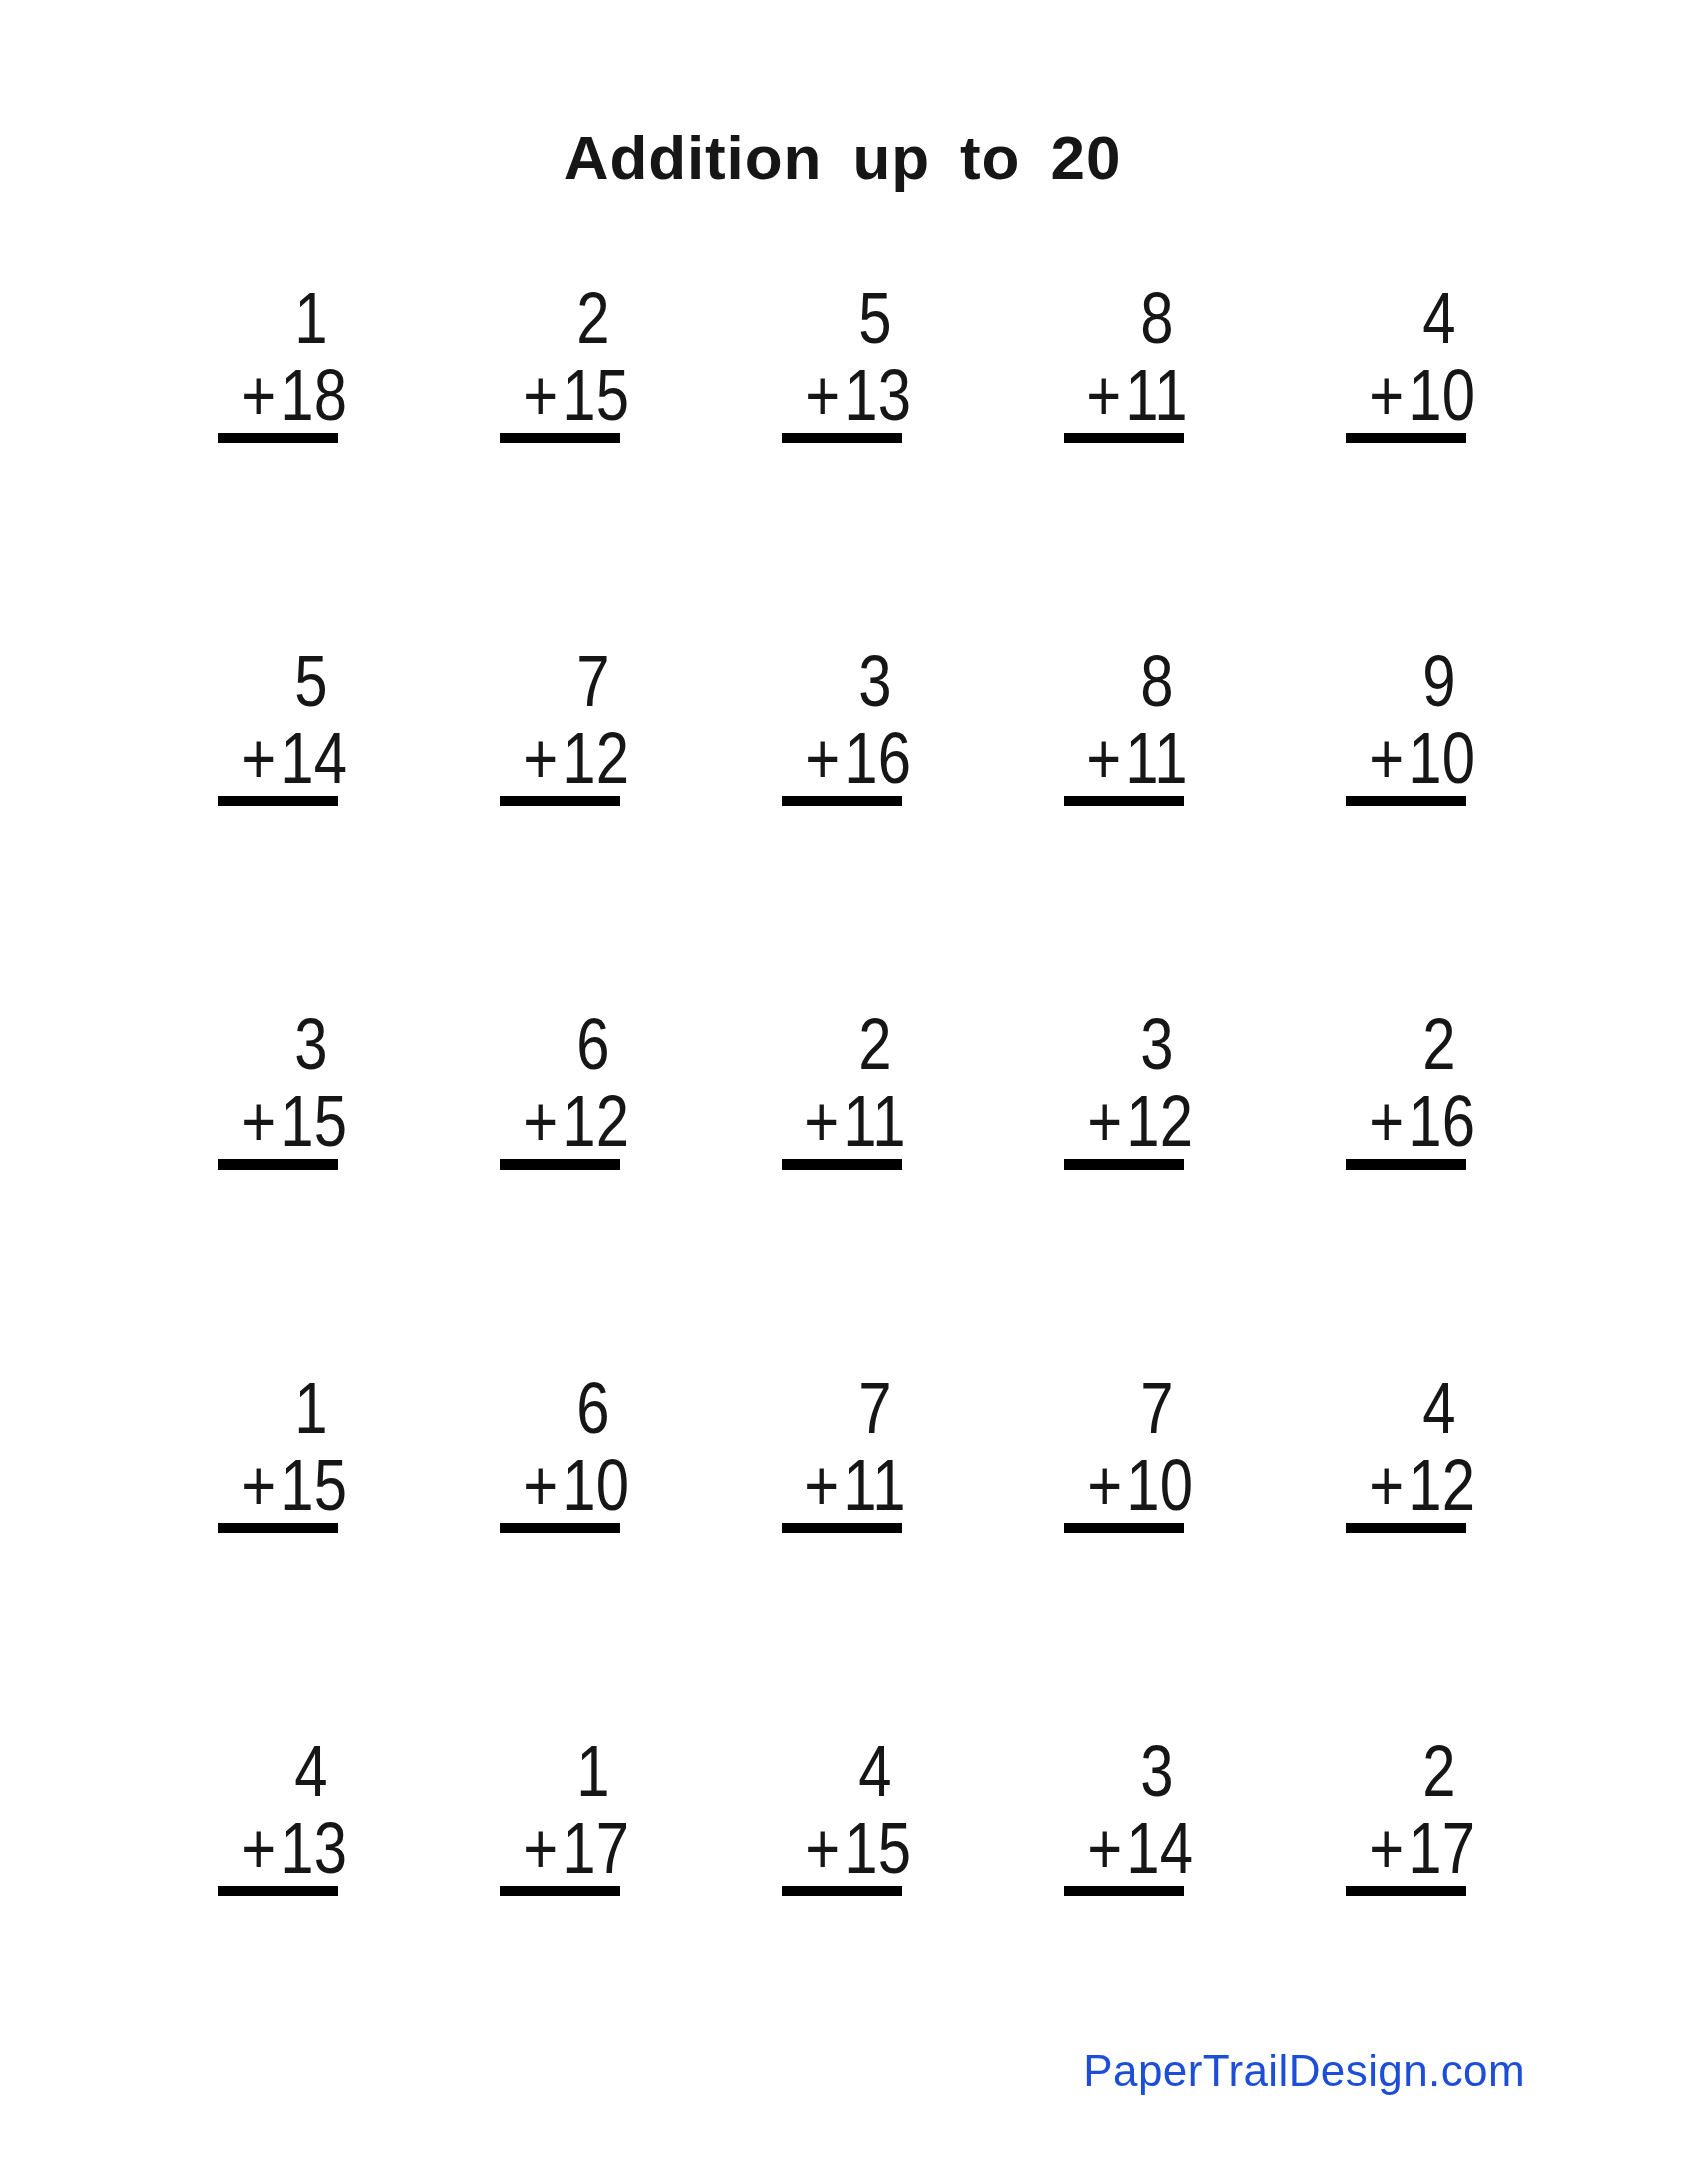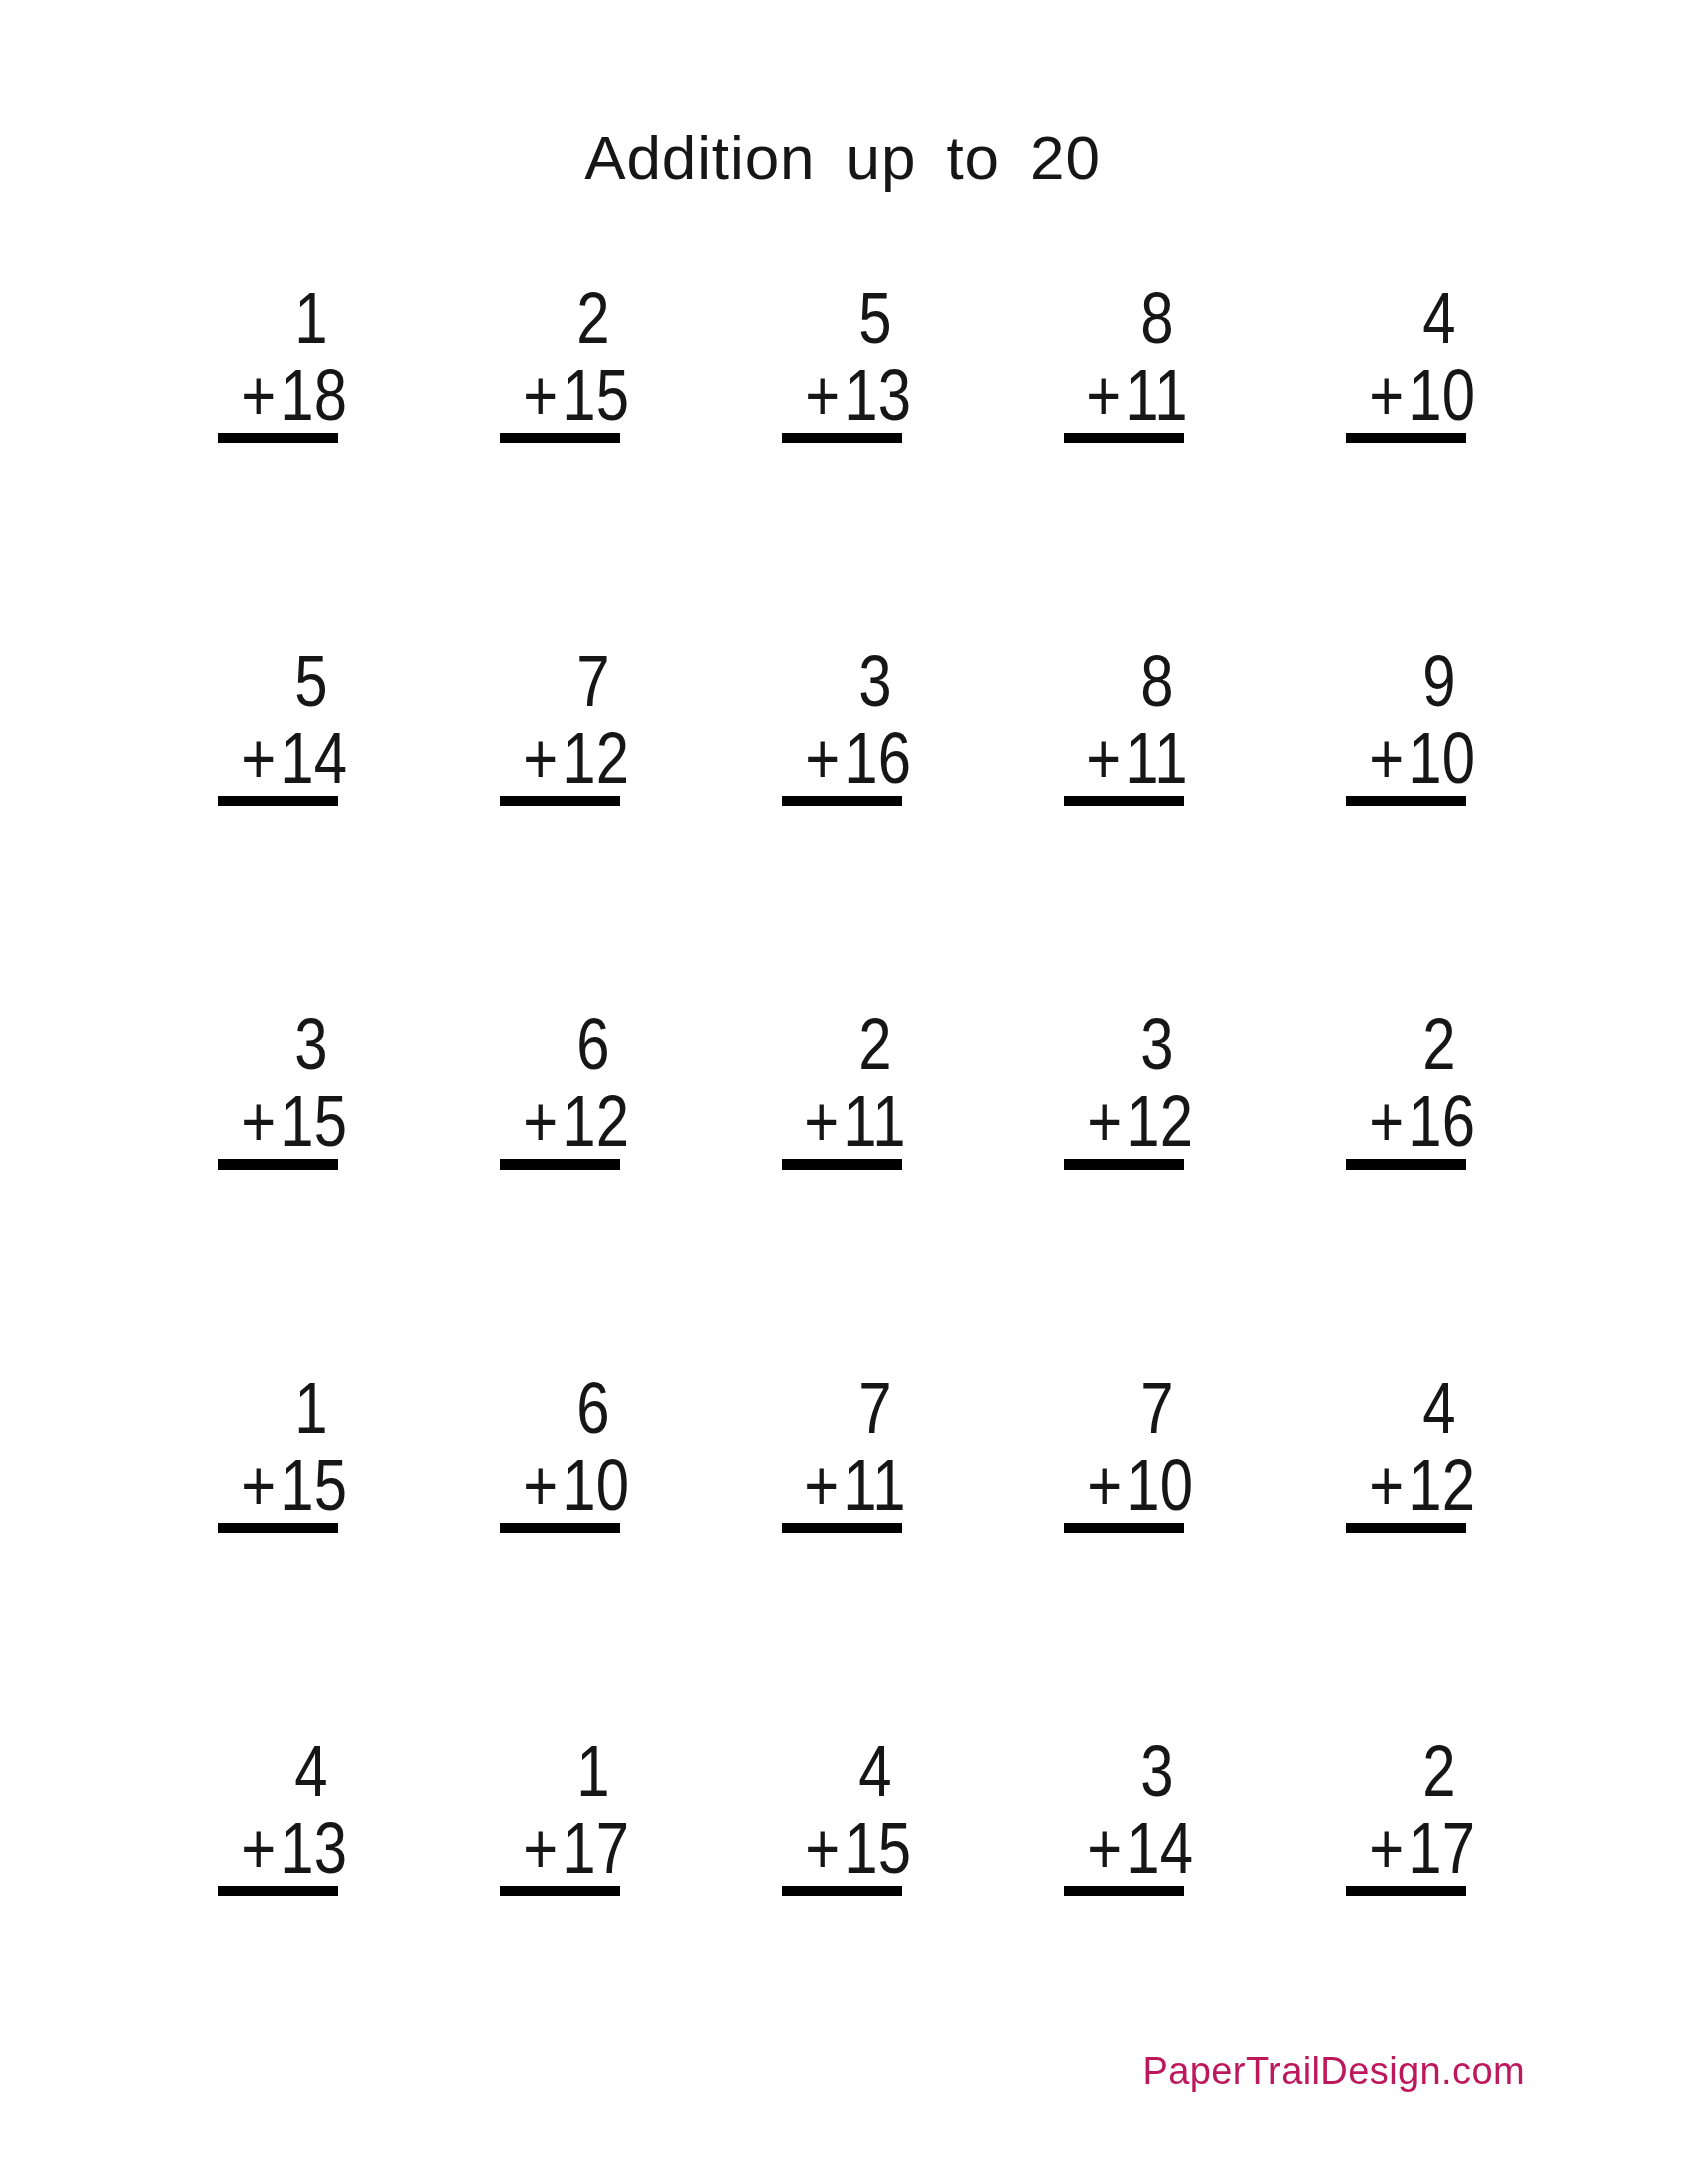--- a/index.html
+++ b/index.html
@@ -17,21 +17,21 @@
   }
   .title {
     position: absolute;
     top: 124px;
     left: 0;
     width: 100%;
     margin: 0;
     text-align: center;
     font-size: 62px;
     line-height: 68px;
-    font-weight: 400;
+    font-weight: 700;
     letter-spacing: 0.9px;
     word-spacing: 12px;
   }
   .grid {
     position: absolute;
     left: 218px;
     top: 279px;
     display: grid;
     grid-template-columns: repeat(5, 120px);
     column-gap: 162px;
@@ -60,24 +60,24 @@
   .rule {
     height: 10.2px;
     width: 100%;
     background: #000000;
     margin-top: 0;
   }
   .footer {
     position: absolute;
     top: 2047px;
     right: 160px;
-    font-size: 38px;
+    font-size: 44px;
     line-height: 48px;
     letter-spacing: 0.4px;
-    color: #be185d;
+    color: #1d4ed8;
   }
 </style>
 </head>
 <body>
 
 <div class="sheet">
   <h1 class="title">Addition up to 20</h1>
   <div class="grid" id="grid">
   <div class="prob">
     <div class="line l1">

